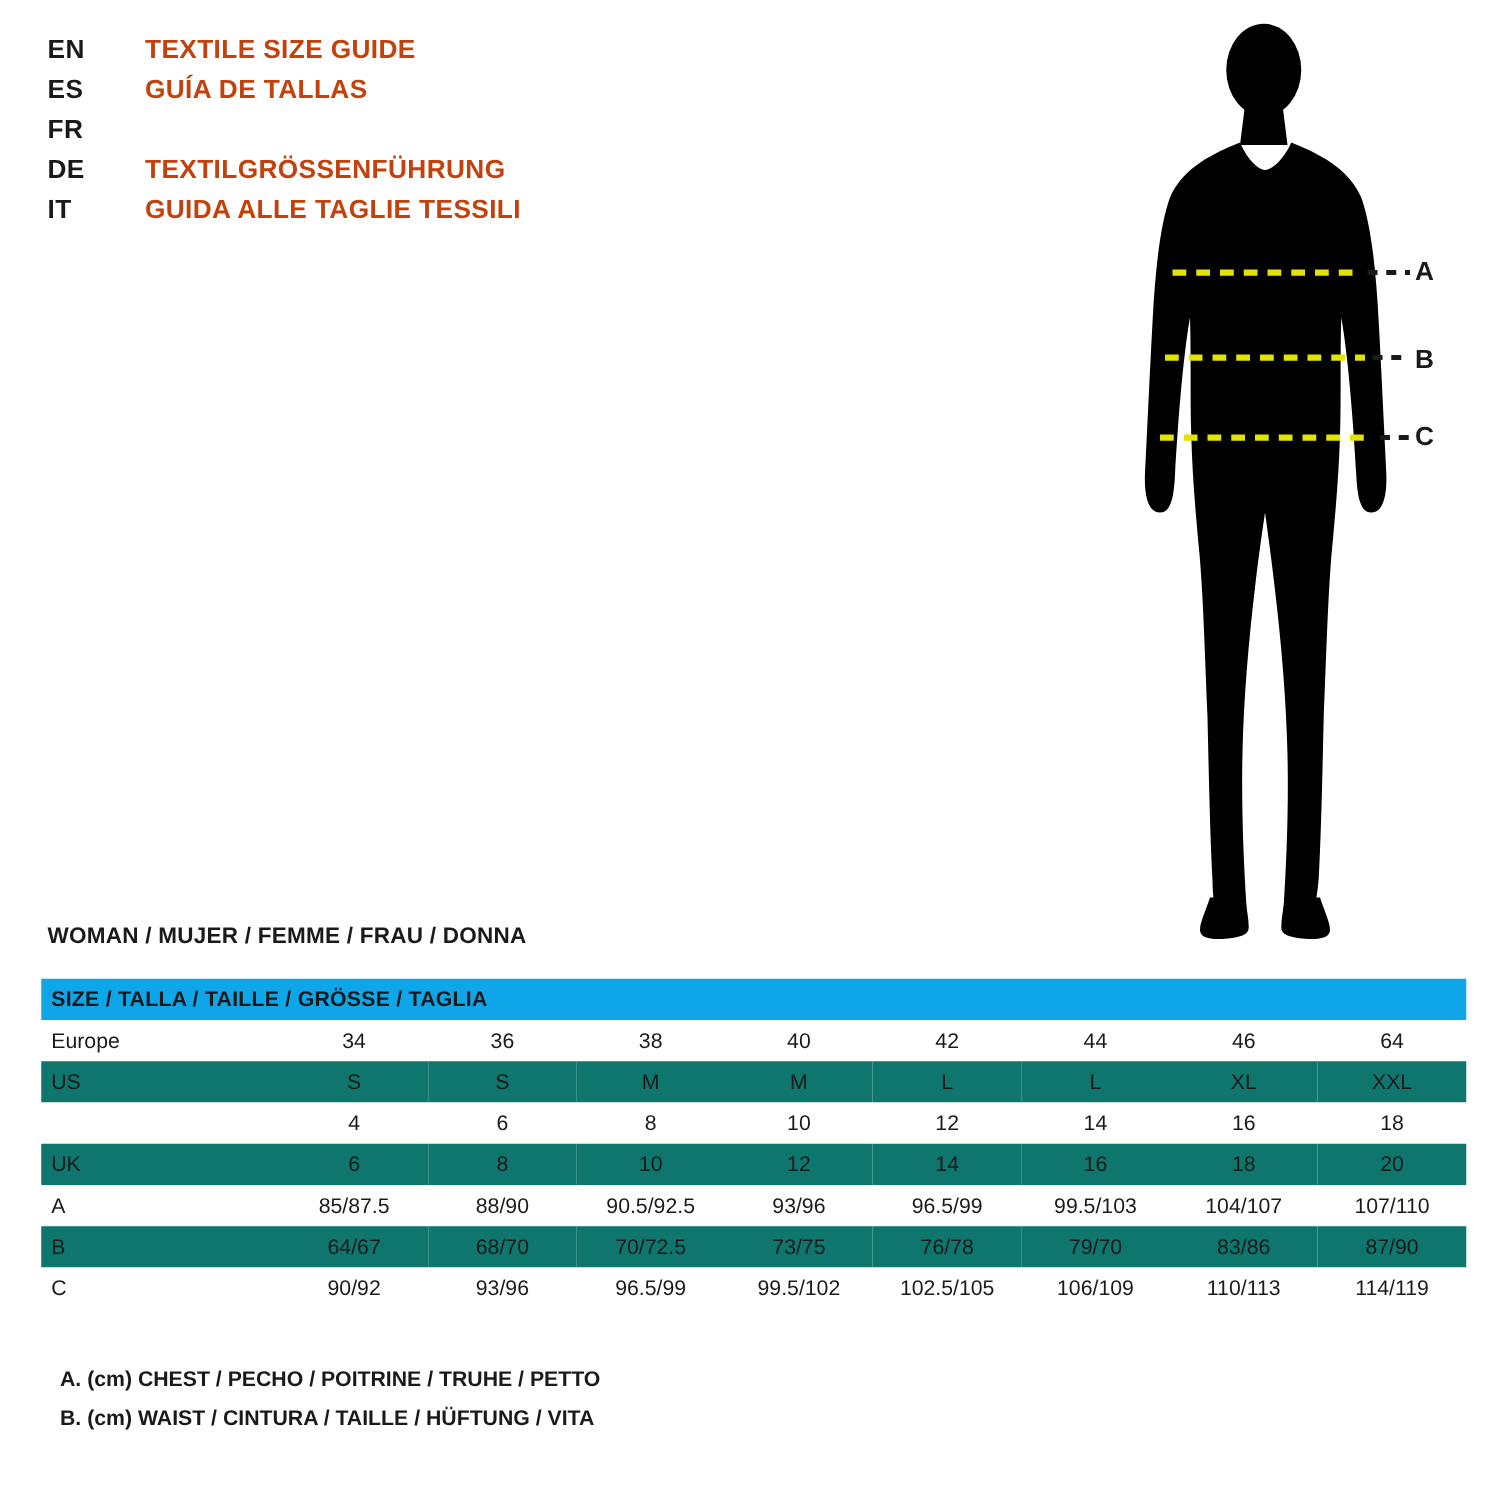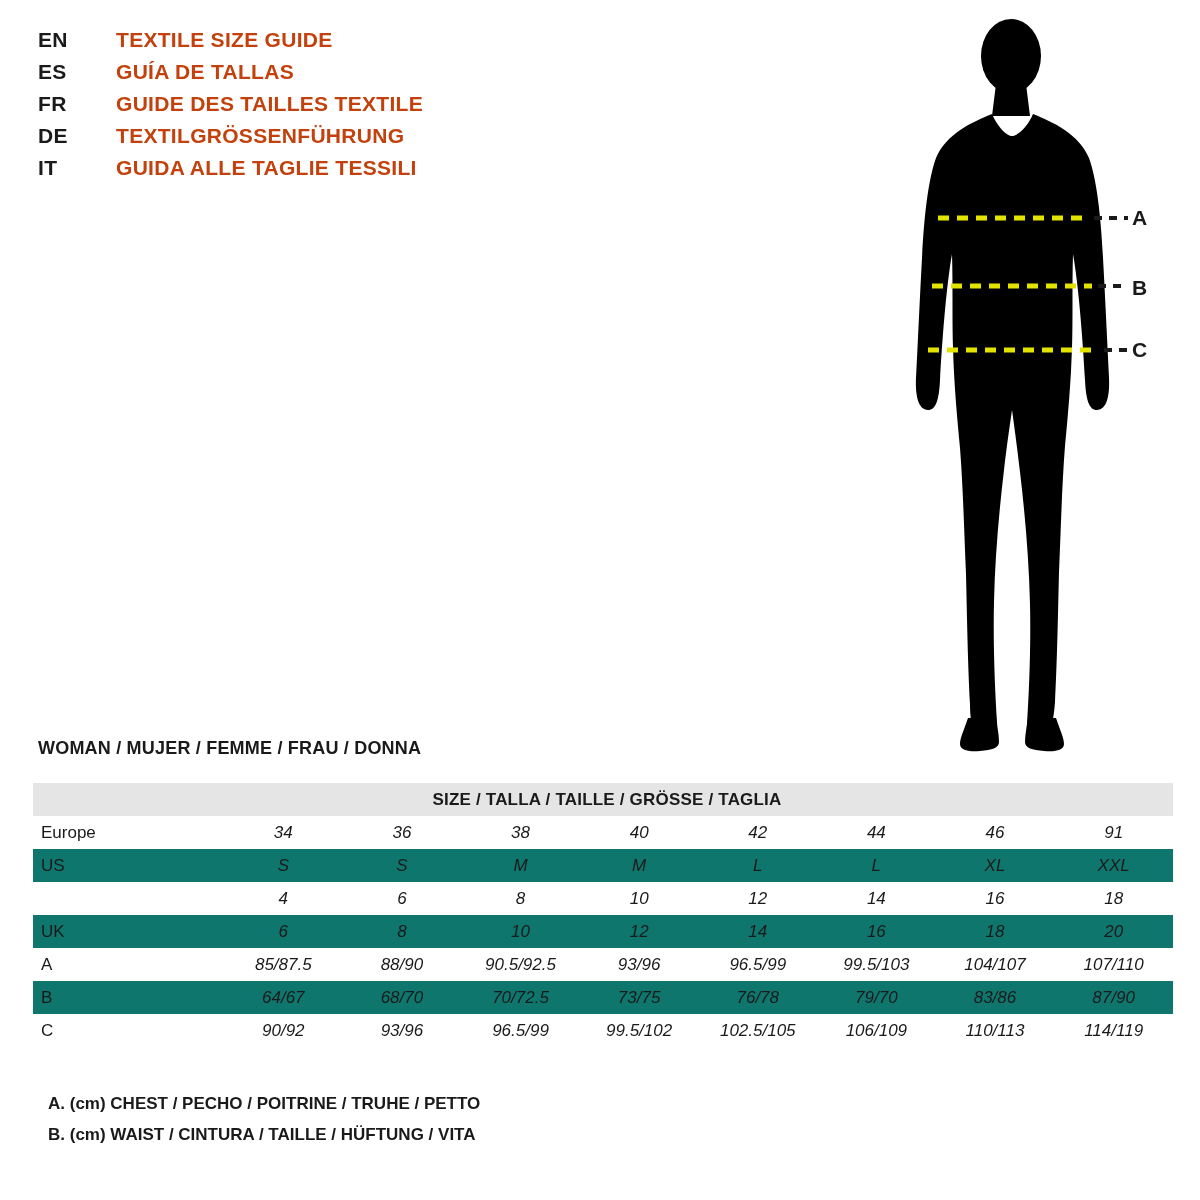--- a/index.html
+++ b/index.html
@@ -97,36 +97,34 @@
     table-layout: fixed;
   }
   table.size td {
     height: 33px;
     font-size: 17px;
     color: #1a1a1a;
     padding: 0;
     vertical-align: middle;
   }
   .rowhead-band {
-    background: #e5e5e5;
+    background: #0ea5e9;
     font-weight: bold;
     letter-spacing: .2px;
     padding-left: 8px !important;
     font-size: 17px;
-    text-align: center;
   }
   tr.shade td { background: #0f766e; }
   tr.plain td { background: #ffffff; }
   td.lbl {
     padding-left: 8px !important;
     width: 190px;
   }
   td.val {
     text-align: center;
-    font-style: italic;
   }
 
   
   .legend {
     position: absolute;
     left: 48px;
     top: 1088px;
     width: 700px;
   }
   .legend div {
@@ -146,21 +144,20 @@
     <div class="title-row">
       <span class="title-lang">EN</span>
       <span class="title-text">TEXTILE SIZE GUIDE</span>
     </div>
     <div class="title-row">
       <span class="title-lang">ES</span>
       <span class="title-text">GUÍA DE TALLAS</span>
     </div>
     <div class="title-row">
       <span class="title-lang">FR</span>
-      <span class="title-text">GUIDE DES TAILLES TEXTILE</span>
     </div>
     <div class="title-row">
       <span class="title-lang">DE</span>
       <span class="title-text">TEXTILGRÖSSENFÜHRUNG</span>
     </div>
     <div class="title-row">
       <span class="title-lang">IT</span>
       <span class="title-text">GUIDA ALLE TAGLIE TESSILI</span>
     </div>
   </div>
@@ -250,21 +247,21 @@
 
         <tr class="plain">
           <td class="lbl">Europe</td>
           <td class="val">34</td>
           <td class="val">36</td>
           <td class="val">38</td>
           <td class="val">40</td>
           <td class="val">42</td>
           <td class="val">44</td>
           <td class="val">46</td>
-          <td class="val">91</td>
+          <td class="val">64</td>
         </tr>
 
         <tr class="shade">
           <td class="lbl">US</td>
           <td class="val">S</td>
           <td class="val">S</td>
           <td class="val">M</td>
           <td class="val">M</td>
           <td class="val">L</td>
           <td class="val">L</td>

